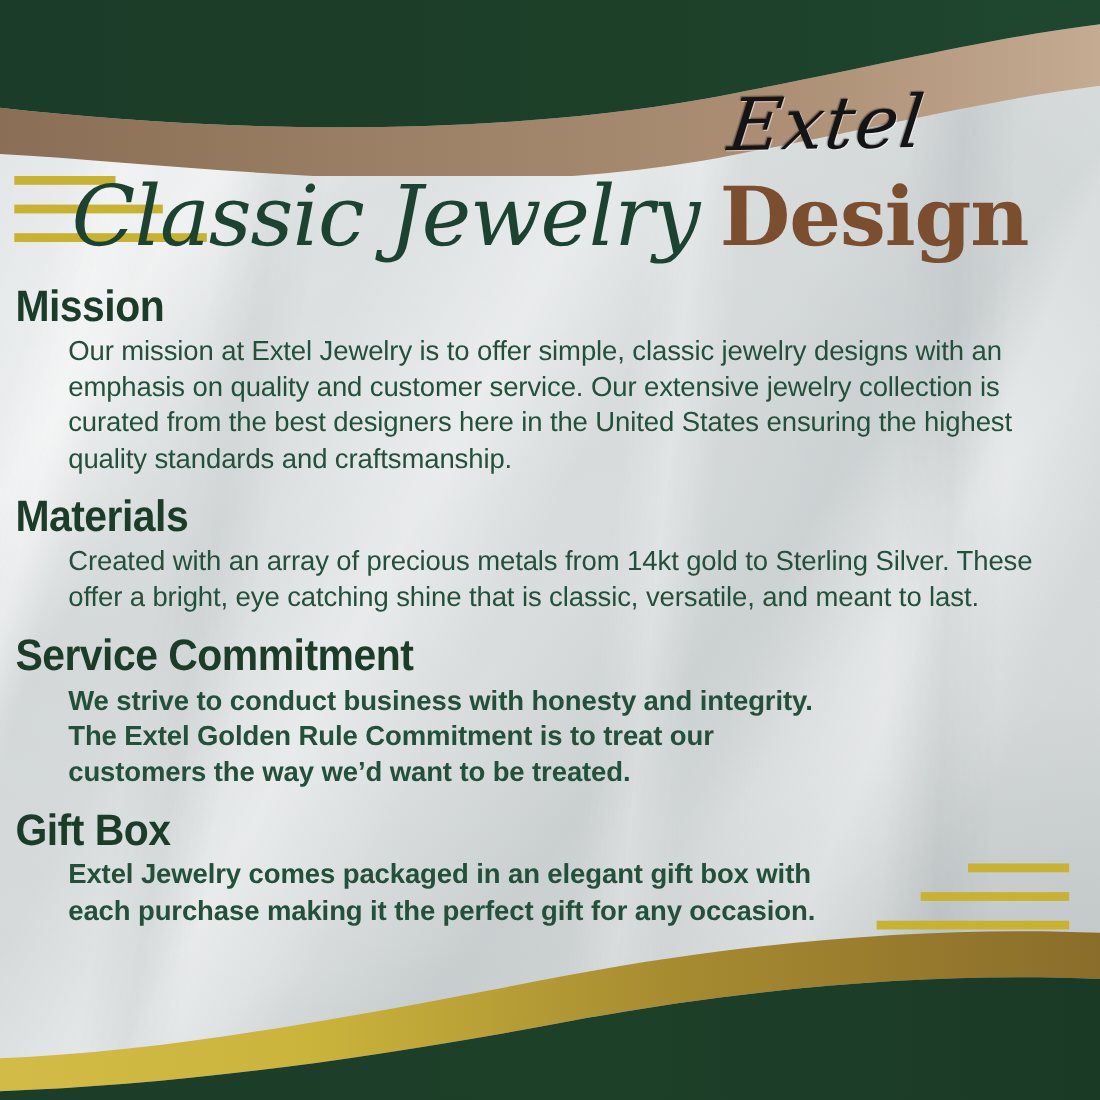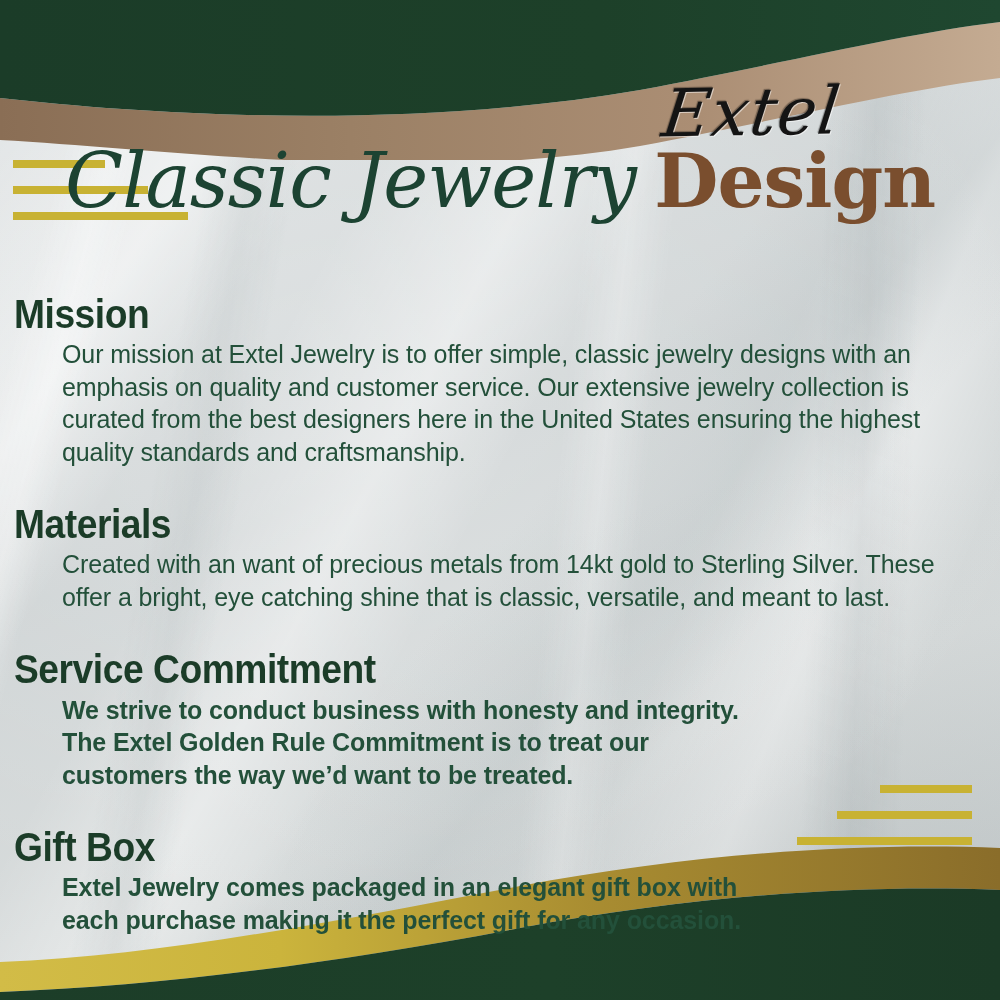--- a/index.html
+++ b/index.html
@@ -88,21 +88,21 @@
     color: #141414;
     text-shadow: 1px 1px 0 rgba(255,255,255,.55), -1px -1px 1px rgba(0,0,0,.35);
     transform: skewX(-8deg) rotate(-1deg);
     white-space: nowrap;
   }
 
   .title-row {
     position: absolute;
     left: 0;
     right: 0;
-    top: 136px;
+    top: 152px;
     text-align: center;
     white-space: nowrap;
   }
   .title-main {
     font-family: "DejaVu Serif", "Liberation Serif", serif;
     font-style: italic;
     font-weight: 400;
     font-size: 76px;
     color: #1c4332;
     letter-spacing: -1px;
@@ -117,21 +117,21 @@
     letter-spacing: -1px;
   }
 
   
   .sections {
     position: absolute;
     left: 0;
     top: 258px;
     width: 1000px;
   }
-  .section { margin-bottom: 16px; margin-top: 35px; }
+  .section { margin-bottom: 16px; }
   .section-title {
     margin: 0 0 2px 14px;
     font-family: "Liberation Sans", sans-serif;
     font-weight: 700;
     font-size: 40px;
     line-height: 1.08;
     letter-spacing: -0.5px;
     color: #1b3c28;
     transform: scaleX(0.93);
     transform-origin: left center;
@@ -218,21 +218,21 @@
 
   <div class="sections">
 
     <div class="section">
       <h2 class="section-title">Mission</h2>
       <p class="section-body">Our mission at Extel Jewelry is to offer simple, classic jewelry designs with an emphasis on quality and customer service. Our extensive jewelry collection is curated from the best designers here in the United States ensuring the highest quality standards and craftsmanship.</p>
     </div>
 
     <div class="section">
       <h2 class="section-title">Materials</h2>
-      <p class="section-body">Created with an want of precious metals from 14kt gold to Sterling Silver. These offer a bright, eye catching shine that is classic, versatile, and meant to last.</p>
+      <p class="section-body">Created with an array of precious metals from 14kt gold to Sterling Silver. These offer a bright, eye catching shine that is classic, versatile, and meant to last.</p>
     </div>
 
     <div class="section">
       <h2 class="section-title">Service Commitment</h2>
       <p class="section-body narrow">We strive to conduct business with honesty and integrity. The Extel Golden Rule Commitment is to treat our customers the way we’d want to be treated.</p>
     </div>
 
     <div class="section">
       <h2 class="section-title">Gift Box</h2>
       <p class="section-body narrow">Extel Jewelry comes packaged in an elegant gift box with each purchase making it the perfect gift for any occasion.</p>

